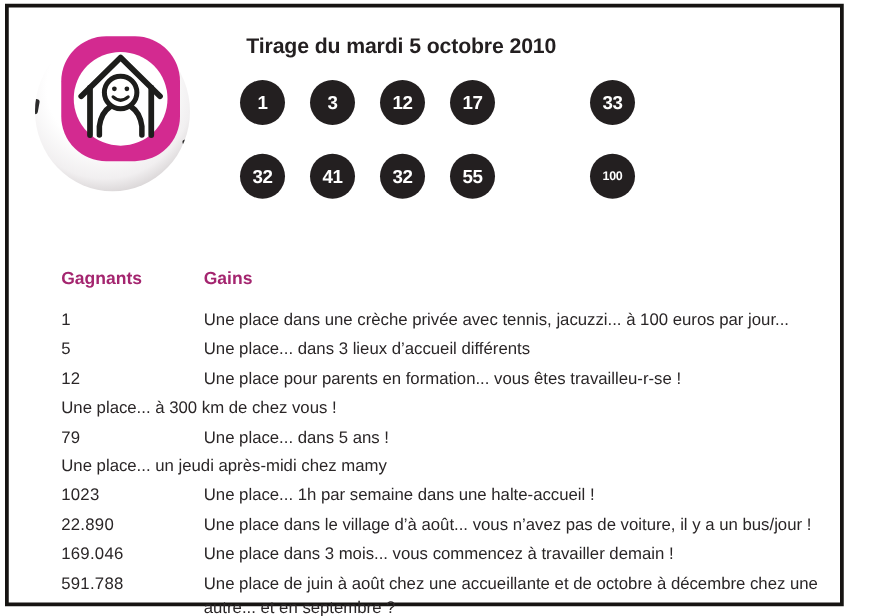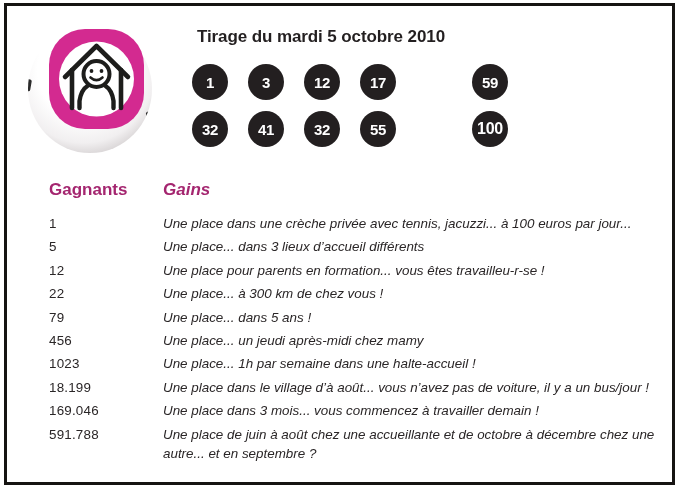--- a/index.html
+++ b/index.html
@@ -32,53 +32,54 @@
     color: #231f20;
     white-space: nowrap;
   }
   .balls-row {
     position: absolute;
     left: 192px;
     display: flex;
     gap: 20px;
   }
   .balls-row.row1 { top: 64px; }
-  .balls-row.row2 { top: 111px; }
+  .balls-row.row2 { top: 123px; }
   .ball {
     width: 36px; height: 36px;
     border-radius: 50%;
     background: #231f20;
     color: #ffffff;
     display: flex;
     align-items: center;
     justify-content: center;
     font-weight: bold;
     font-size: 15px;
     letter-spacing: -0.3px;
     flex: 0 0 36px;
   }
   .ball.lucky { margin-left: 56px; }
-  .ball.d3 { font-size: 16px; }
+  .ball.d3 { font-size: 10px; }
   .results {
     position: absolute;
     left: 49px; top: 180px;
     width: 632px;
   }
   .thead {
     display: flex;
     line-height: 20px;
     margin-bottom: 14px;
   }
   .th {
-    font-size: 17px;
+    font-size: 14px;
     font-weight: bold;
     color: #a4256f;
+    margin-top: 32px;
   }
   .col1 { flex: 0 0 114px; width: 114px; }
-  .col2 { flex: 1; font-style: italic; }
+  .col2 { flex: 1; }
   .rrow {
     display: flex;
     font-size: 13.4px;
     line-height: 19px;
     margin-bottom: 4.4px;
     color: #2a2627;
   }
   .rrow .col1 { letter-spacing: 0.2px; }
 </style>
 </head>
@@ -123,21 +124,21 @@
     </svg>
   </div>
 
   <div class="title">Tirage du mardi 5 octobre 2010</div>
 
   <div class="balls-row row1">
     <span class="ball">1</span>
     <span class="ball">3</span>
     <span class="ball">12</span>
     <span class="ball">17</span>
-    <span class="ball lucky">59</span>
+    <span class="ball lucky">33</span>
   </div>
 
   <div class="balls-row row2">
     <span class="ball">32</span>
     <span class="ball">41</span>
     <span class="ball">32</span>
     <span class="ball">55</span>
     <span class="ball lucky d3">100</span>
   </div>
 
@@ -152,37 +153,35 @@
     </div>
     <div class="rrow">
       <span class="col1">5</span>
       <span class="col2">Une place... dans 3 lieux d’accueil différents</span>
     </div>
     <div class="rrow">
       <span class="col1">12</span>
       <span class="col2">Une place pour parents en formation... vous êtes travailleu-r-se !</span>
     </div>
     <div class="rrow">
-      <span class="col1">22</span>
       <span class="col2">Une place... à 300 km de chez vous !</span>
     </div>
     <div class="rrow">
       <span class="col1">79</span>
       <span class="col2">Une place... dans 5 ans !</span>
     </div>
     <div class="rrow">
-      <span class="col1">456</span>
       <span class="col2">Une place... un jeudi après-midi chez mamy</span>
     </div>
     <div class="rrow">
       <span class="col1">1023</span>
       <span class="col2">Une place... 1h par semaine dans une halte-accueil !</span>
     </div>
     <div class="rrow">
-      <span class="col1">18.199</span>
+      <span class="col1">22.890</span>
       <span class="col2">Une place dans le village d’à août... vous n’avez pas de voiture, il y a un bus/jour !</span>
     </div>
     <div class="rrow">
       <span class="col1">169.046</span>
       <span class="col2">Une place dans 3 mois... vous commencez à travailler demain !</span>
     </div>
     <div class="rrow">
       <span class="col1">591.788</span>
       <span class="col2">Une place de juin à août chez une accueillante et de octobre à décembre chez une autre... et en septembre ?</span>
     </div>

